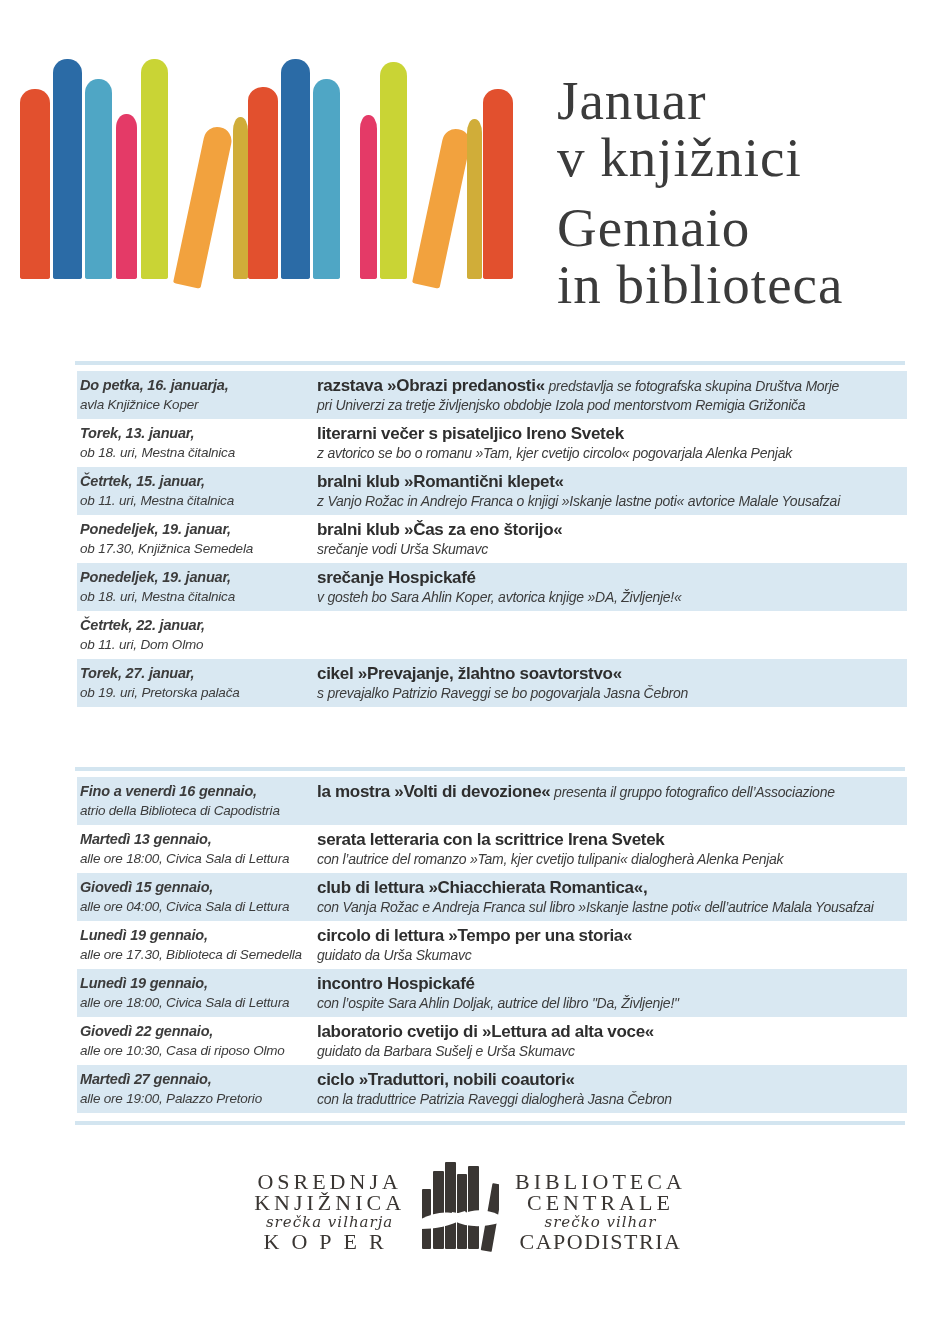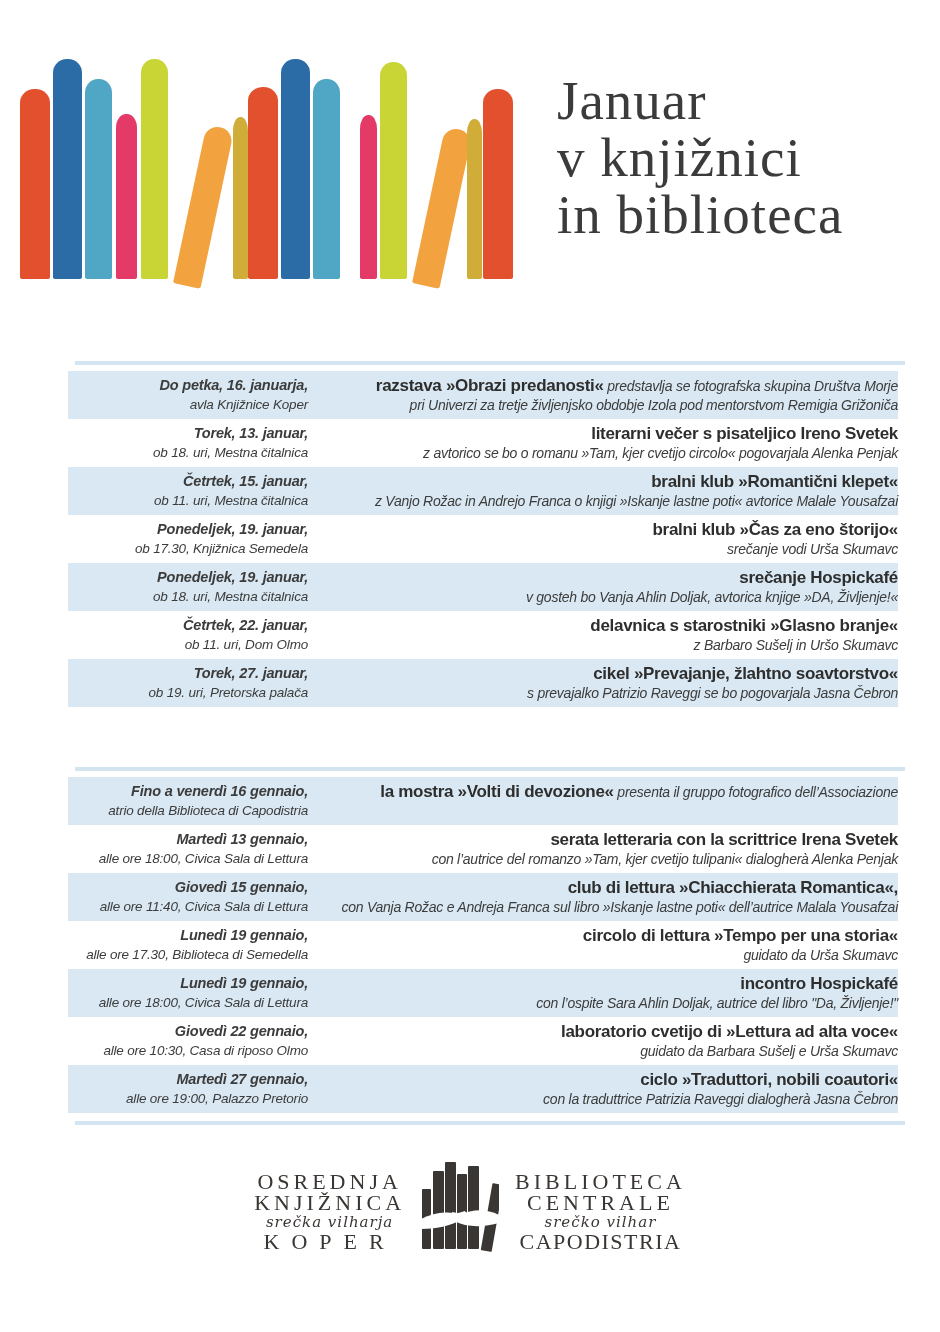--- a/index.html
+++ b/index.html
@@ -25,21 +25,21 @@
     font-family:"Liberation Serif",serif;color:#3b3b3b;
     font-size:55px;line-height:57px;letter-spacing:1px;margin-left:20px;
   }
   .mast-gap{margin-top:13px;}
 
   
   .sep{position:absolute;left:75px;width:830px;height:4px;background:var(--line-blue);}
   .sep-1{top:361px;}
   .sep-2{top:767px;}
   .sep-3{top:1121px;}
-  .schedule{position:absolute;left:68px;width:830px;text-align:right;}
+  .schedule{position:absolute;left:77px;width:830px;}
   .schedule-sl{top:371px;}
   .schedule-it{top:777px;}
   .evt-row{display:flex;height:48px;box-sizing:border-box;padding-top:5px;}
   .evt-row.blue{background:var(--row-blue);}
   .evt-left{width:240px;box-sizing:border-box;padding-left:3px;}
   .evt-date{font-weight:bold;font-style:italic;font-size:14.5px;line-height:19px;letter-spacing:-0.2px;}
   .evt-loc{font-style:italic;font-size:13.5px;line-height:19px;letter-spacing:-0.2px;}
   .evt-right{flex:1;min-width:0;}
   .evt-line1{line-height:20px;white-space:nowrap;}
   .evt-title{font-weight:bold;font-size:17px;letter-spacing:-0.3px;color:var(--title-dark);}
@@ -78,20 +78,21 @@
       <div class="book" style="left: 345px; width: 17px; height: 164px; background: rgb(228, 58, 103); bottom: 6px;"></div>
       <div class="book" style="left: 365px; width: 27px; height: 217px; background: rgb(201, 212, 53); bottom: 6px;"></div>
       <div class="book" style="left: 397px; width: 28px; height: 160px; background: rgb(242, 162, 62); bottom: 2px; transform: rotate(12deg); transform-origin: left bottom;"></div>
       <div class="book" style="left: 452px; width: 15px; height: 160px; background: rgb(208, 173, 57); bottom: 6px;"></div>
       <div class="book" style="left: 468px; width: 30px; height: 190px; background: rgb(226, 80, 46); bottom: 6px;"></div>
     </div>
 
   <div class="masthead">
     <div>Januar</div>
     <div>v knjižnici</div>
+    <div class="mast-gap">Gennaio</div>
     <div>in biblioteca</div>
   </div>
 
   <div class="sep sep-1"></div>
   <div class="schedule schedule-sl" id="schedule-sl">
       <div class="evt-row blue">
     <div class="evt-left">
       <div class="evt-date">Do petka, 16. januarja,</div>
       <div class="evt-loc">avla Knjižnice Koper</div>
     </div>
@@ -130,32 +131,28 @@
       <div class="evt-desc">srečanje vodi Urša Skumavc</div>
     </div>
   </div>
       <div class="evt-row blue">
     <div class="evt-left">
       <div class="evt-date">Ponedeljek, 19. januar,</div>
       <div class="evt-loc">ob 18. uri, Mestna čitalnica</div>
     </div>
     <div class="evt-right">
       <div class="evt-line1"><span class="evt-title">srečanje Hospickafé</span><span class="evt-suffix"></span></div>
-      <div class="evt-desc">v gosteh bo Vanja Ahlin Doljak, avtorica knjige »DA, Življenje!«</div>
+      <div class="evt-desc">v gosteh bo Sara Ahlin Koper, avtorica knjige »DA, Življenje!«</div>
     </div>
   </div>
       <div class="evt-row white">
     <div class="evt-left">
       <div class="evt-date">Četrtek, 22. januar,</div>
       <div class="evt-loc">ob 11. uri,  Dom Olmo</div>
     </div>
-    <div class="evt-right">
-      <div class="evt-line1"><span class="evt-title">delavnica s starostniki »Glasno branje«</span><span class="evt-suffix"></span></div>
-      <div class="evt-desc">z Barbaro Sušelj in Uršo Skumavc</div>
-    </div>
   </div>
       <div class="evt-row blue">
     <div class="evt-left">
       <div class="evt-date">Torek, 27. januar,</div>
       <div class="evt-loc">ob 19. uri, Pretorska palača</div>
     </div>
     <div class="evt-right">
       <div class="evt-line1"><span class="evt-title">cikel »Prevajanje, žlahtno soavtorstvo«</span><span class="evt-suffix"></span></div>
       <div class="evt-desc">s prevajalko Patrizio Raveggi se bo pogovarjala Jasna Čebron</div>
     </div>
@@ -179,21 +176,21 @@
       <div class="evt-loc">alle ore 18:00, Civica Sala di Lettura</div>
     </div>
     <div class="evt-right">
       <div class="evt-line1"><span class="evt-title">serata letteraria con la scrittrice Irena Svetek</span><span class="evt-suffix"></span></div>
       <div class="evt-desc">con l’autrice del romanzo »Tam, kjer cvetijo tulipani« dialogherà Alenka Penjak</div>
     </div>
   </div>
       <div class="evt-row blue">
     <div class="evt-left">
       <div class="evt-date">Giovedì 15 gennaio,</div>
-      <div class="evt-loc">alle ore 11:40, Civica Sala di Lettura</div>
+      <div class="evt-loc">alle ore 04:00, Civica Sala di Lettura</div>
     </div>
     <div class="evt-right">
       <div class="evt-line1"><span class="evt-title">club di lettura »Chiacchierata Romantica«,</span><span class="evt-suffix"></span></div>
       <div class="evt-desc">con Vanja Rožac e Andreja Franca sul libro »Iskanje lastne poti« dell’autrice Malala Yousafzai</div>
     </div>
   </div>
       <div class="evt-row white">
     <div class="evt-left">
       <div class="evt-date">Lunedì 19 gennaio,</div>
       <div class="evt-loc">alle ore 17.30, Biblioteca di Semedella</div>

